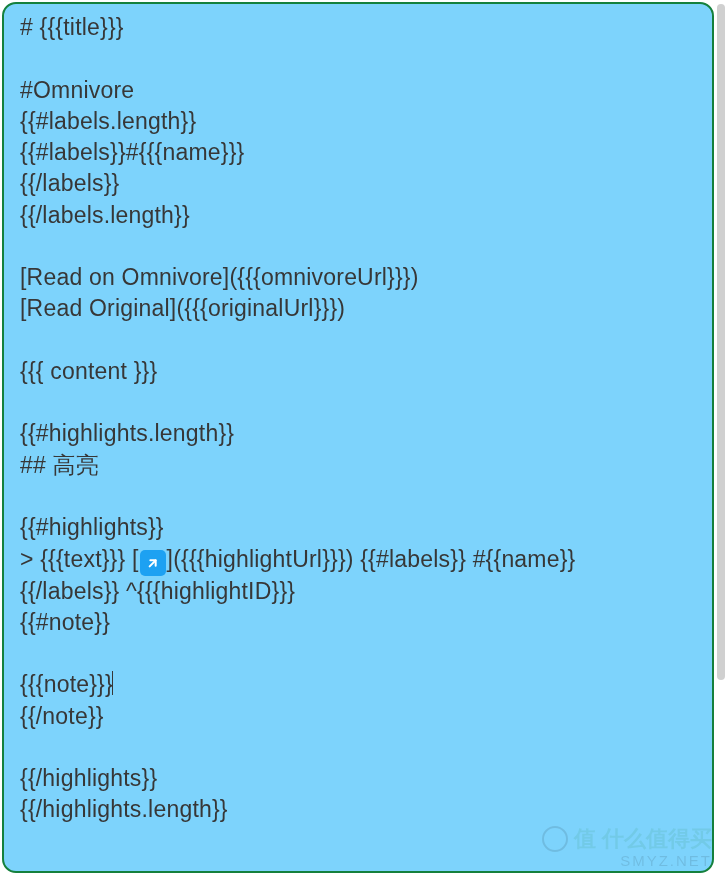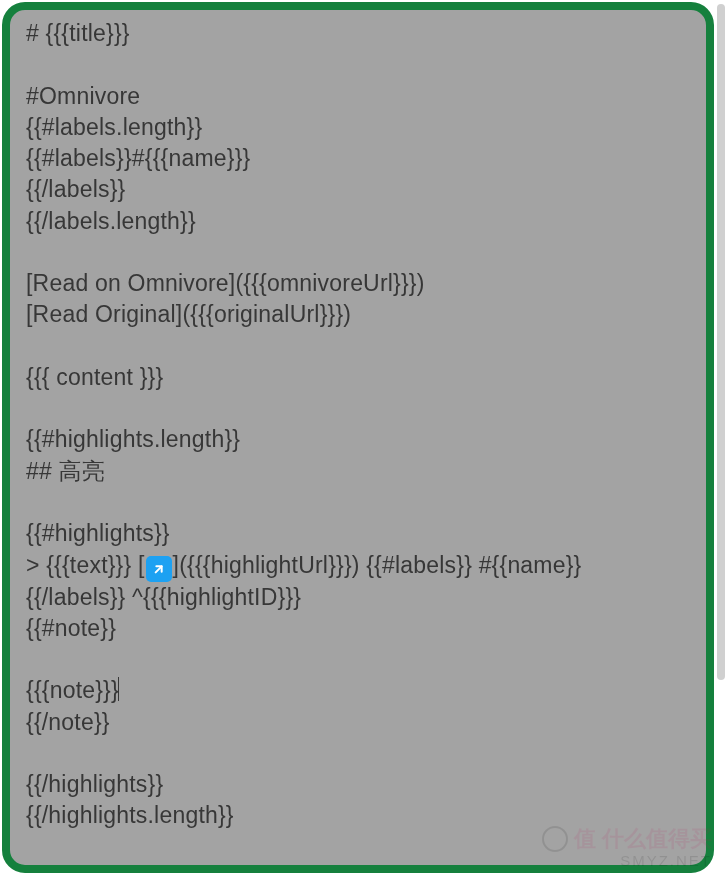--- a/index.html
+++ b/index.html
@@ -14,23 +14,23 @@
       font-family: Arial, Helvetica, sans-serif;
       position: relative;
       overflow: hidden;
     }
     .editor-container {
       position: absolute;
       top: 2px;
       left: 2px;
       right: 12px;
       bottom: 2px;
-      border: 8px solid #15803d;
-      border-radius: 23px;
-      background: #a3a3a3;
+      border: 2px solid #15803d;
+      border-radius: 14px;
+      background: #7dd3fc;
       overflow: hidden;
     }
     .editor-content {
       padding: 8px 16px 0 16px;
       font-size: 23px;
       line-height: 1.36;
       color: #373737;
       white-space: pre-wrap;
       font-family: Arial, Helvetica, sans-serif;
       letter-spacing: 0.2px;
@@ -79,21 +79,21 @@
     .watermark {
       position: absolute;
       right: 14px;
       bottom: 6px;
       opacity: 0.10;
       pointer-events: none;
       text-align: right;
     }
     .watermark .chinese {
       font-size: 22px;
-      color: #be185d;
+      color: #15803d;
       font-weight: 600;
       letter-spacing: 0px;
     }
     .watermark .url {
       font-size: 15px;
       color: #000;
       letter-spacing: 2px;
       margin-top: -2px;
     }
     .watermark .icon-wm {

